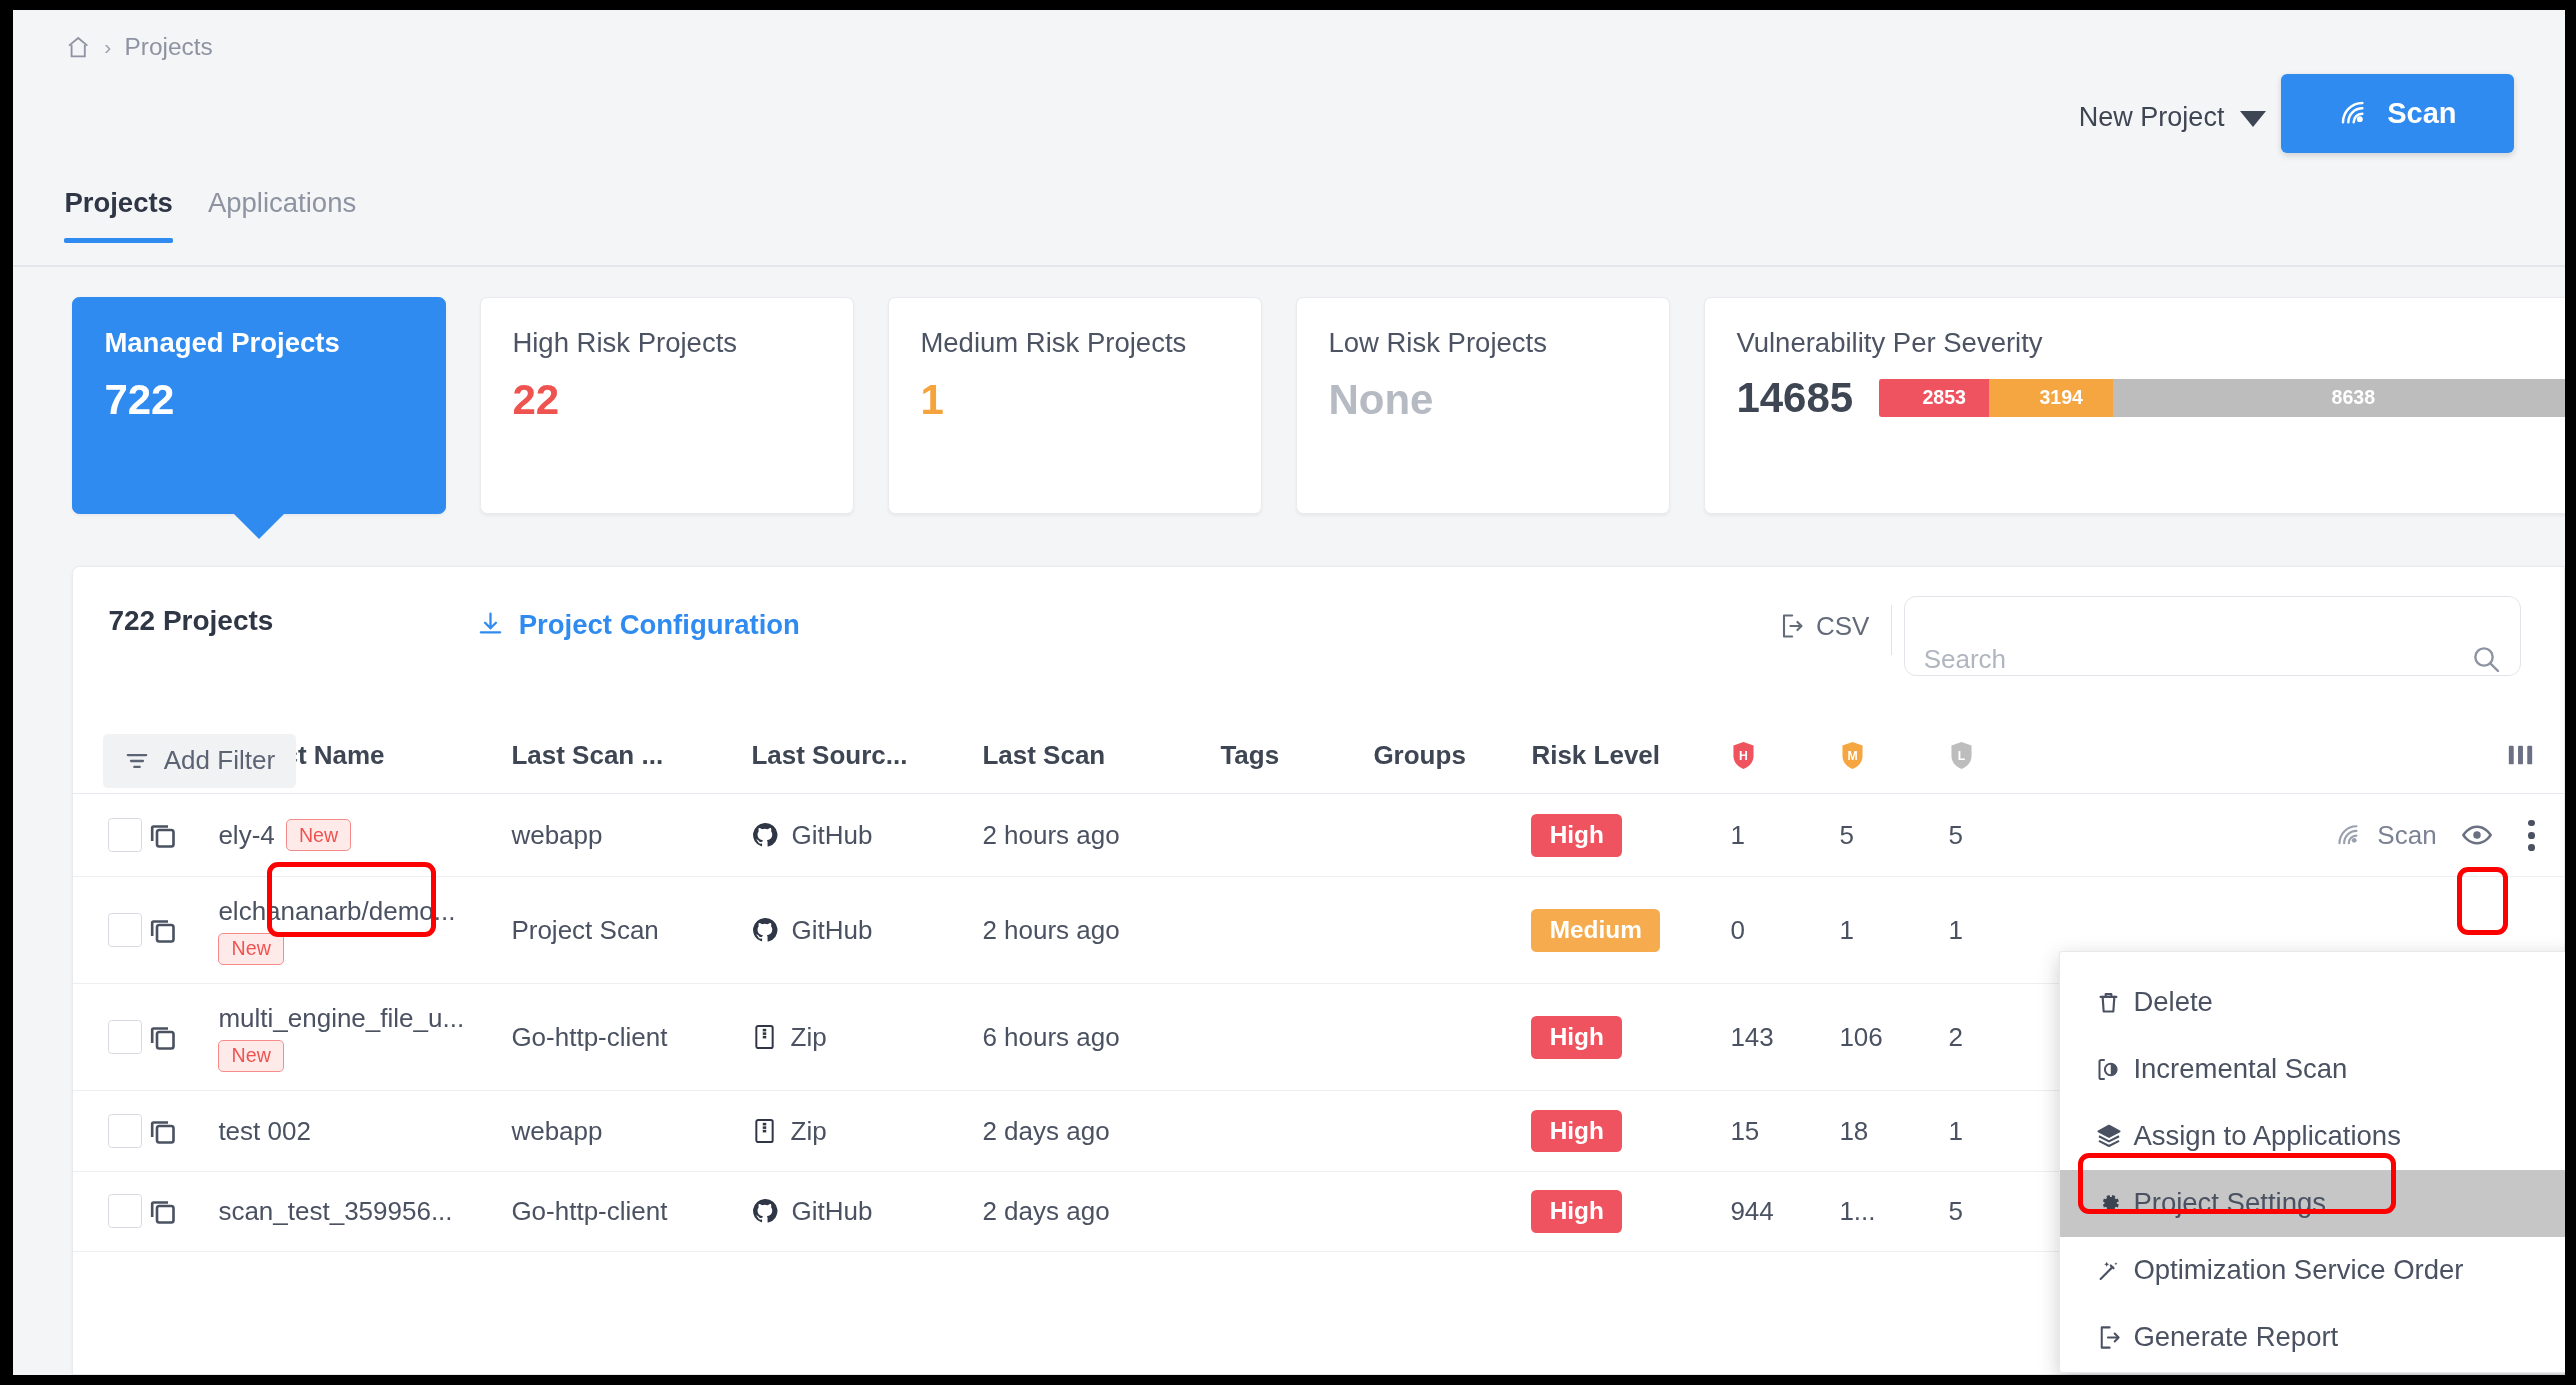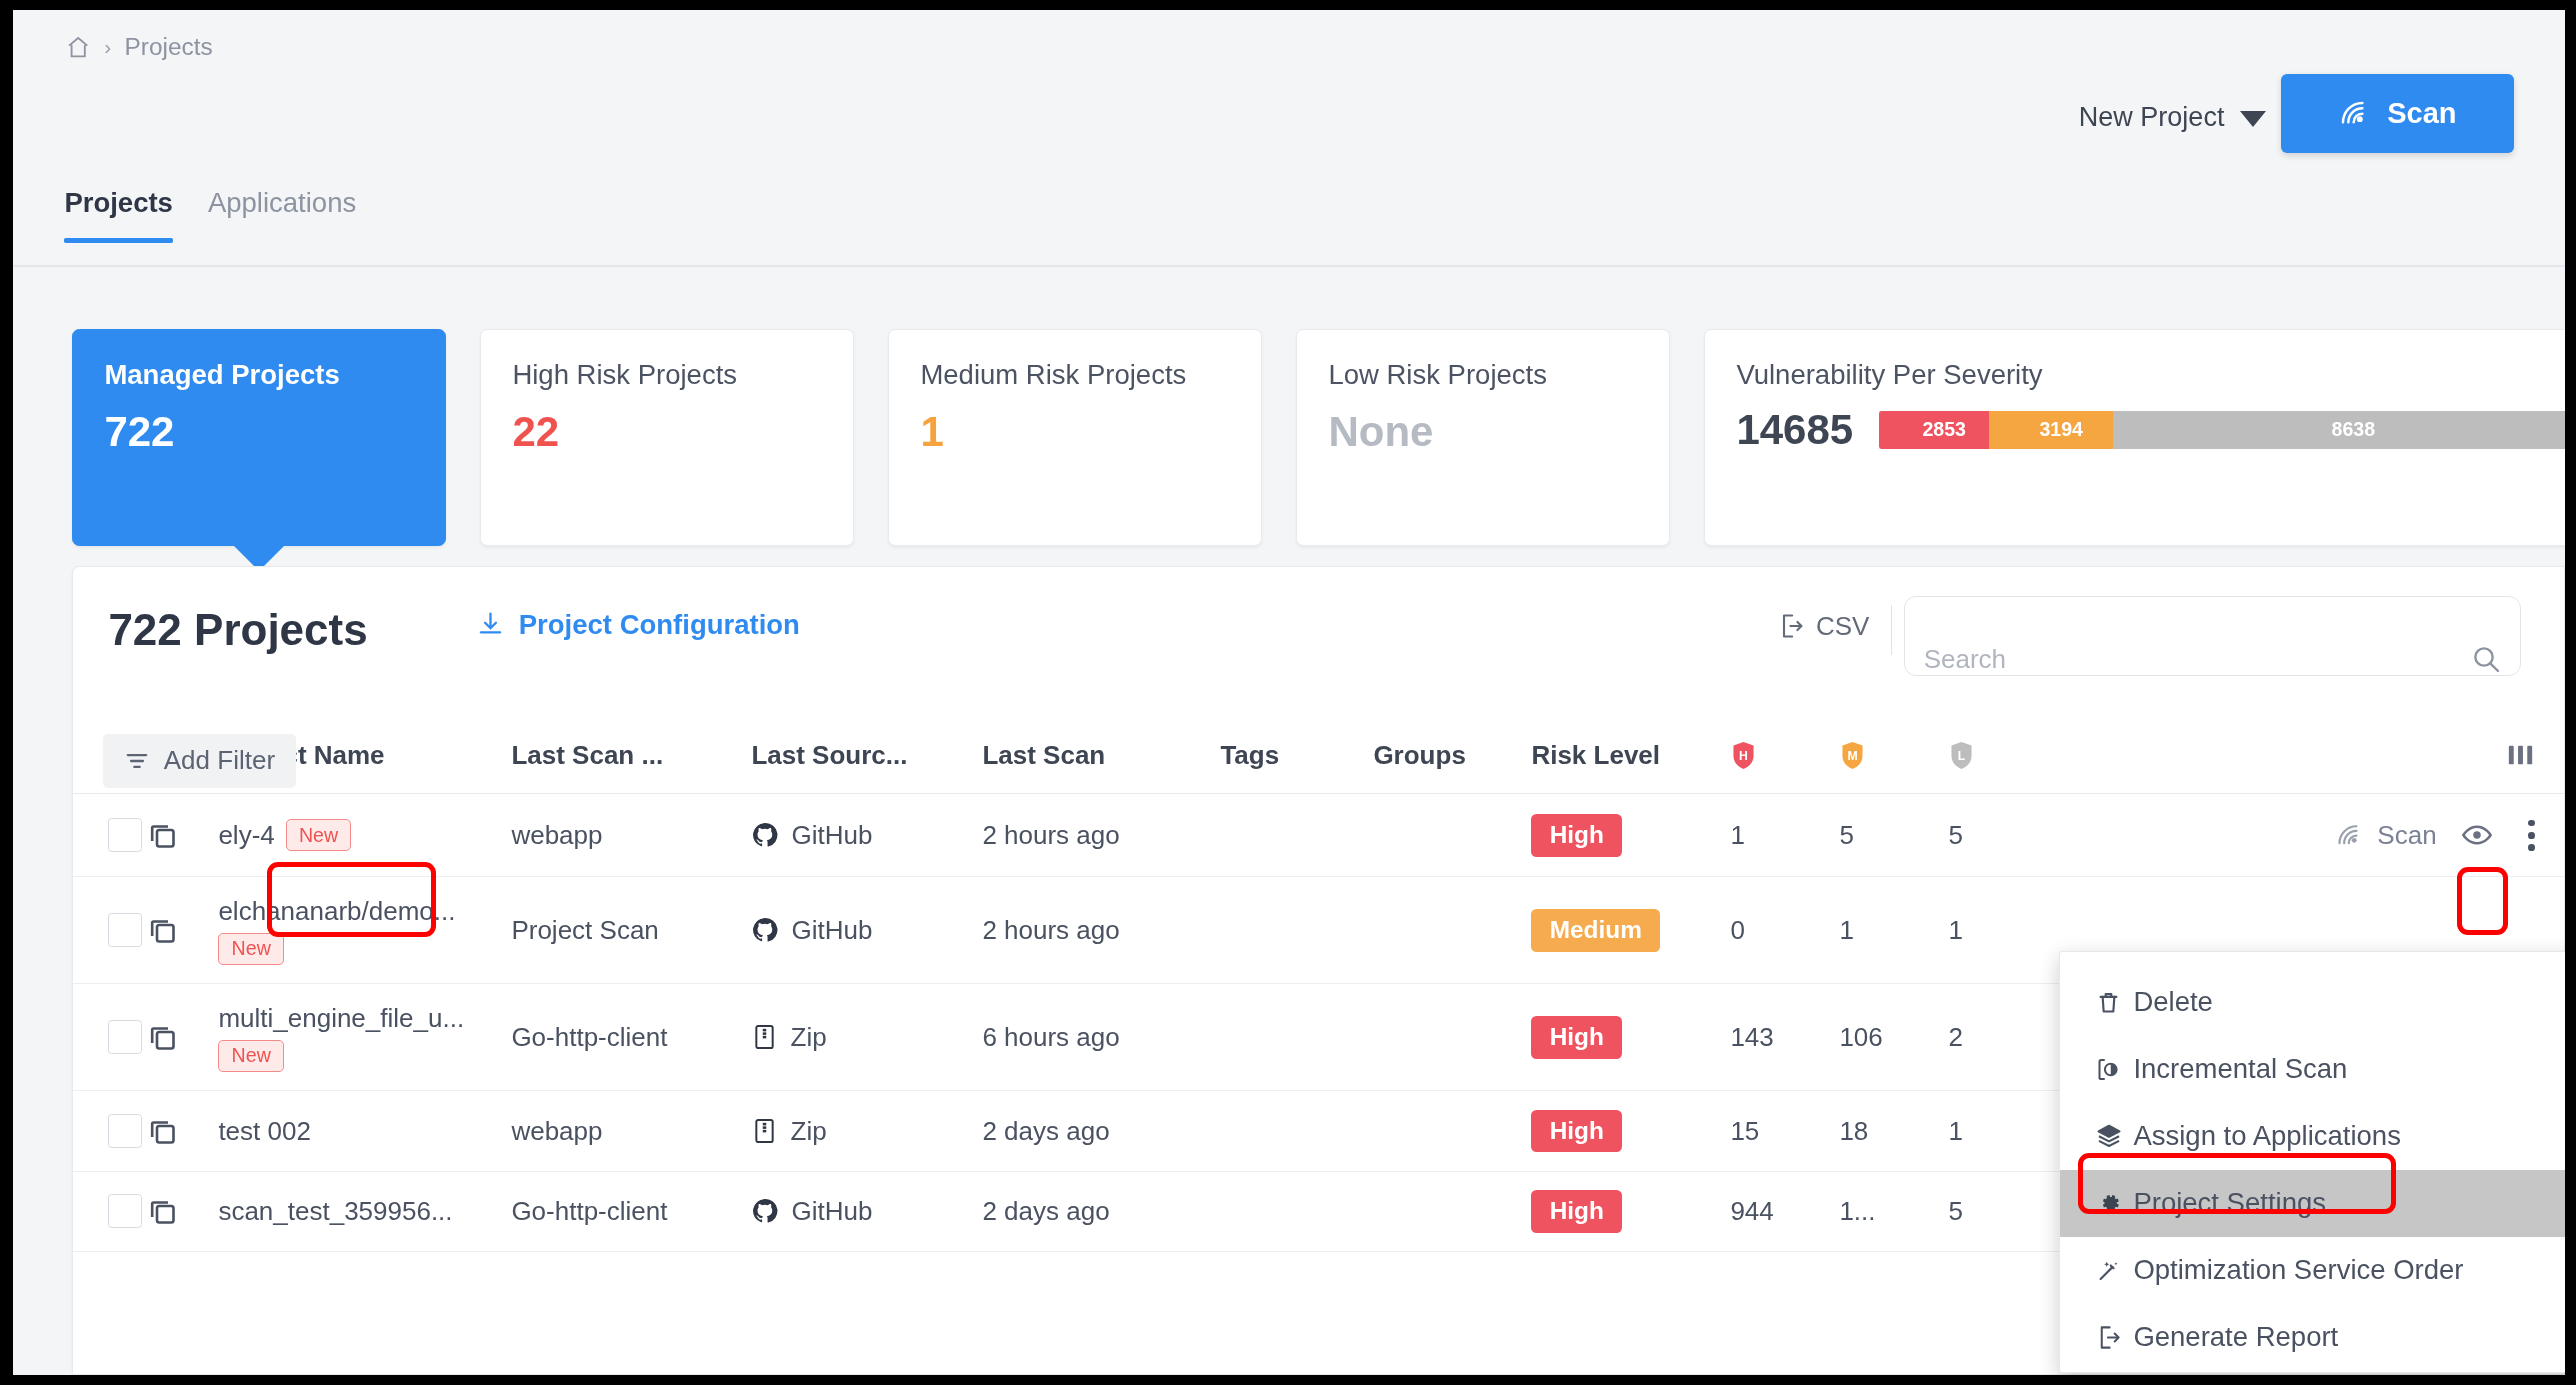--- a/index.html
+++ b/index.html
@@ -65,21 +65,20 @@
   .tab-rule {
     position:absolute; left:0; right:0; top:255px; height:1.8px; background:#e3e6eb;
   }
 
   
   .cards { position:absolute; left:59px; top:287px; display:flex; gap:34px; align-items:flex-start; }
   .card {
     background:#ffffff; border:1.2px solid #e8eaee; border-radius:7.3px;
     width:374px; height:217px; padding:28px 31px 0 31px; position:relative;
     box-shadow: 0 1.2px 3.1px rgba(0,0,0,0.05);
-    margin-top: 32px;
   }
   .card.managed {
     background:#2f8bf0; border-color:#2f8bf0; width:374px; height:217px;
   }
   .card .ttl { font-size:27.5px; color:#4c5362; line-height:1.25; font-weight:400; }
   .card.managed .ttl { color:#ffffff; font-weight:700; }
   .card .val { font-size:42px; font-weight:700; margin-top:16px; }
   .card.managed .val { color:#ffffff; }
   .card .val.red { color:#ef5350; }
   .card .val.orange { color:#f5a33c; }
@@ -99,21 +98,21 @@
   .seg.low { background:#bdbdbd; }
 
   
   .panel {
     position:absolute; left:59px; top:556px; right:0; bottom:0;
     background:#ffffff; border:1.2px solid #e8eaee; border-top-left-radius:7.3px;
     box-shadow: 0 1.2px 3.7px rgba(0,0,0,0.05);
     overflow:hidden;
   }
   .panel-head { position:relative; height:153px; }
-  .proj-count { position:absolute; left:35px; top:38px; font-size:44px; font-weight:700; color:#2f3645; }
+  .proj-count { position:absolute; left:35px; top:38px; font-size:28px; font-weight:700; color:#2f3645; }
   .proj-config { position:absolute; left:403px; top:42px; display:flex; align-items:center; gap:13.4px; }
   .proj-config .lbl { color:#2f8bf0; font-size:27.5px; font-weight:700; }
   .add-filter {
     position:absolute; left:90px; top:724px; height:54px; padding:0 21px;
     background:#f1f2f4; border-radius:4.9px; display:flex; align-items:center; gap:13.4px;
   }
   .add-filter .lbl { font-size:26px; color:#5c6373; }
   .csv { position:absolute; right:695px; top:44px; display:flex; align-items:center; gap:11px; }
   .csv .lbl { font-size:26px; color:#636a79; }
   .vdiv { position:absolute; right:672px; top:38px; width:1.8px; height:50px; background:#dfe2e7; }

